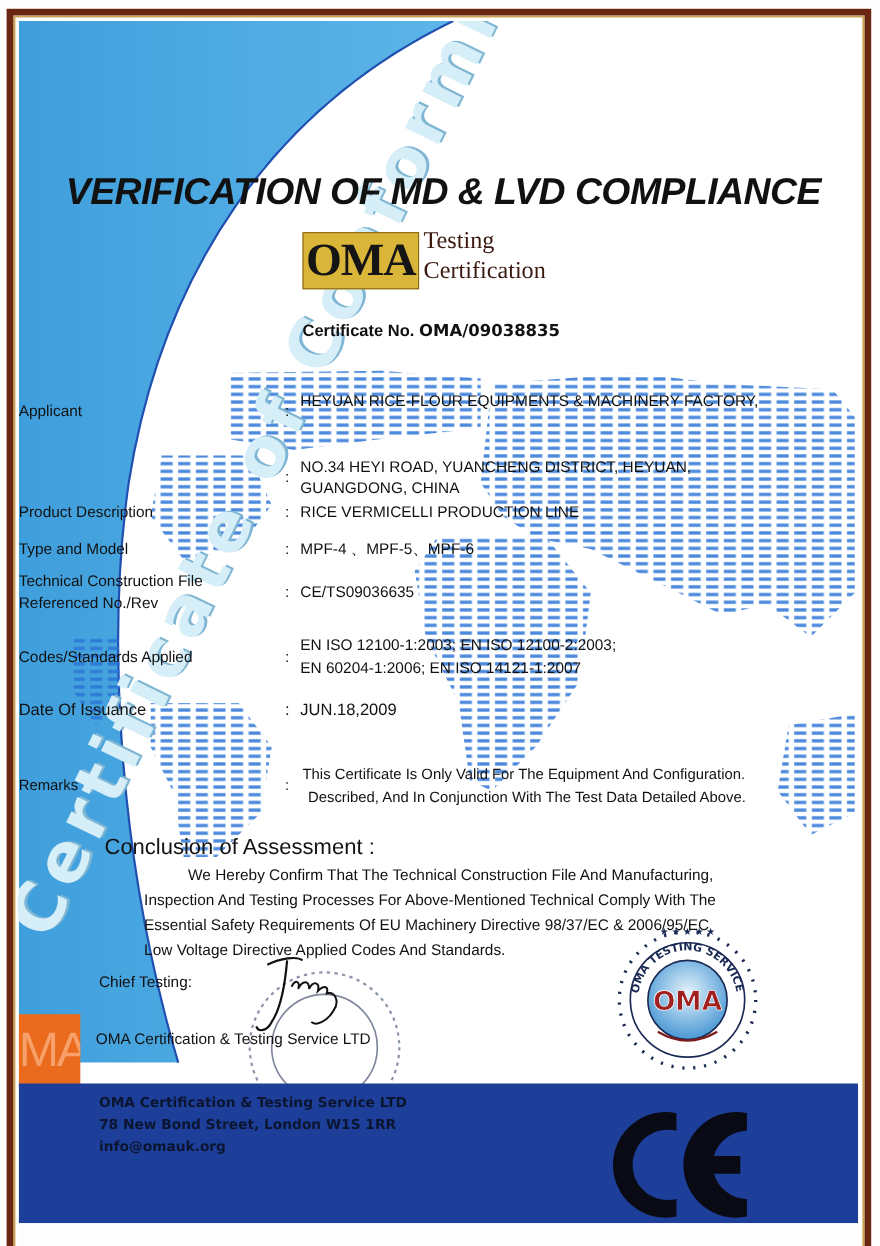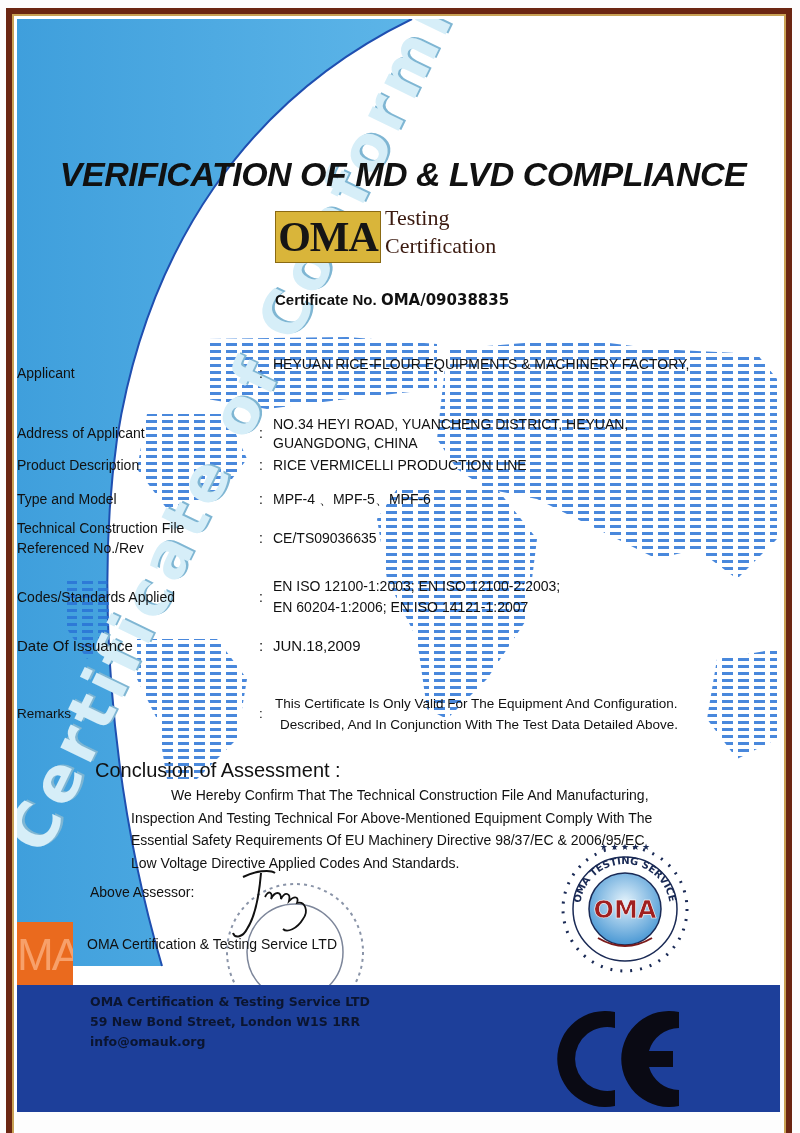--- a/index.html
+++ b/index.html
@@ -88,21 +88,20 @@
     <b>OMA/09038835</b>
   </div>
 
   <div class="row" style="top:336px;left:0;width:763px;height:40px">
     <span class="lbl" style="top:9px">Applicant</span>
     <span class="colon" style="top:9px">:</span>
     <span class="val" style="top:0">HEYUAN RICE-FLOUR EQUIPMENTS &amp; MACHINERY FACTORY,</span>
   </div>
 
   <div class="row" style="top:396px;left:0;width:763px;height:40px">
-    <span class="lbl" style="top:9px">Address of  Applicant</span>
     <span class="colon" style="top:9px">:</span>
     <span class="val" style="top:0">NO.34 HEYI ROAD, YUANCHENG DISTRICT, HEYUAN,</span>
     <span class="val" style="top:19px">GUANGDONG, CHINA</span>
   </div>
 
   <div class="row" style="top:437px;left:0;width:763px;height:20px">
     <span class="lbl">Product Description</span>
     <span class="colon">:</span>
     <span class="val">RICE VERMICELLI PRODUCTION LINE</span>
   </div>
@@ -136,26 +135,26 @@
   <div class="row" style="top:676px;left:0;width:763px;height:40px;font-size:13.5px">
     <span class="lbl" style="top:10px">Remarks</span>
     <span class="colon" style="top:10px">:</span>
     <span class="val" style="top:0;left:258px">This Certificate Is Only Valid For The Equipment   And Configuration.</span>
     <span class="val" style="top:21px;left:263px">Described, And In Conjunction With The Test Data Detailed   Above.</span>
   </div>
 
   <div class="conc">Conclusion of Assessment  :</div>
   <div class="para">
     <div class="l1">We Hereby Confirm That The Technical Construction File And Manufacturing,</div>
-    <div>Inspection And Testing Technical For Above-Mentioned Equipment Comply With The</div>
+    <div>Inspection And Testing Processes For Above-Mentioned Technical Comply With The</div>
     <div>Essential Safety Requirements Of EU Machinery Directive 98/37/EC &amp; 2006/95/EC</div>
     <div>Low Voltage Directive Applied Codes And Standards.</div>
   </div>
 
-  <div class="chief">Above Assessor:</div>
+  <div class="chief">Chief Testing:</div>
 
   <svg class="stamp" viewBox="0 0 146 146">
     <circle cx="73" cy="73" r="68" fill="none" stroke="#8a94a8" stroke-width="2" stroke-dasharray="3 4"></circle>
     <circle cx="73" cy="73" r="48" fill="none" stroke="#7d869a" stroke-width="1.5"></circle>
   </svg>
 
   <svg class="sig" viewBox="0 0 110 80">
     <path d="M18 10 C30 4 45 2 50 6 M36 6 C34 30 30 50 22 62 C18 70 10 72 8 66" fill="none" stroke="#111" stroke-width="2"></path>
     <path d="M40 30 C44 22 48 26 46 32 C50 24 56 24 56 32 C60 24 66 26 64 34 C70 28 74 30 72 36 C80 34 84 44 78 52 C72 62 62 66 58 62" fill="none" stroke="#111" stroke-width="1.8"></path>
   </svg>
@@ -177,21 +176,21 @@
     <circle cx="67" cy="67" r="52" fill="#fff" stroke="#1a2a55" stroke-width="1.5"></circle>
     <circle cx="67" cy="67" r="36" fill="url(#sg)" stroke="#1a2a55" stroke-width="1.5"></circle>
     <text font-size="10" font-weight="bold" fill="#1a2a55" font-family="DejaVu Sans, sans-serif"><textPath href="#ringpath" startOffset="4%">OMA TESTING SERVICE</textPath></text>
     <text x="67" y="76" text-anchor="middle" font-size="24" font-weight="bold" fill="#a02020" stroke="#fff" stroke-width="0.6" font-family="DejaVu Sans, sans-serif">OMA</text>
     <path d="M40 96 Q67 112 94 96" fill="none" stroke="#7a1a1a" stroke-width="2"></path>
   </svg>
 
   <div class="footer"></div>
   <div class="footer-text">
     <div>OMA Certification &amp; Testing Service LTD</div>
-    <div>59 New Bond Street, London W1S 1RR</div>
+    <div>78 New Bond Street, London W1S 1RR</div>
     <div>info@omauk.org</div>
   </div>
 
   <svg class="ce" viewBox="0 0 130 110">
     <path d="M58 8 A48 48 0 1 0 58 102 L58 86 A32 32 0 1 1 58 24 Z" fill="#0a0a14"></path>
     <path d="M122 8 A48 48 0 1 0 122 102 L122 86 A32 32 0 0 1 92 63 L116 63 L116 47 L92 47 A32 32 0 0 1 122 24 Z" fill="#0a0a14"></path>
   </svg>
 
 </div>
 

